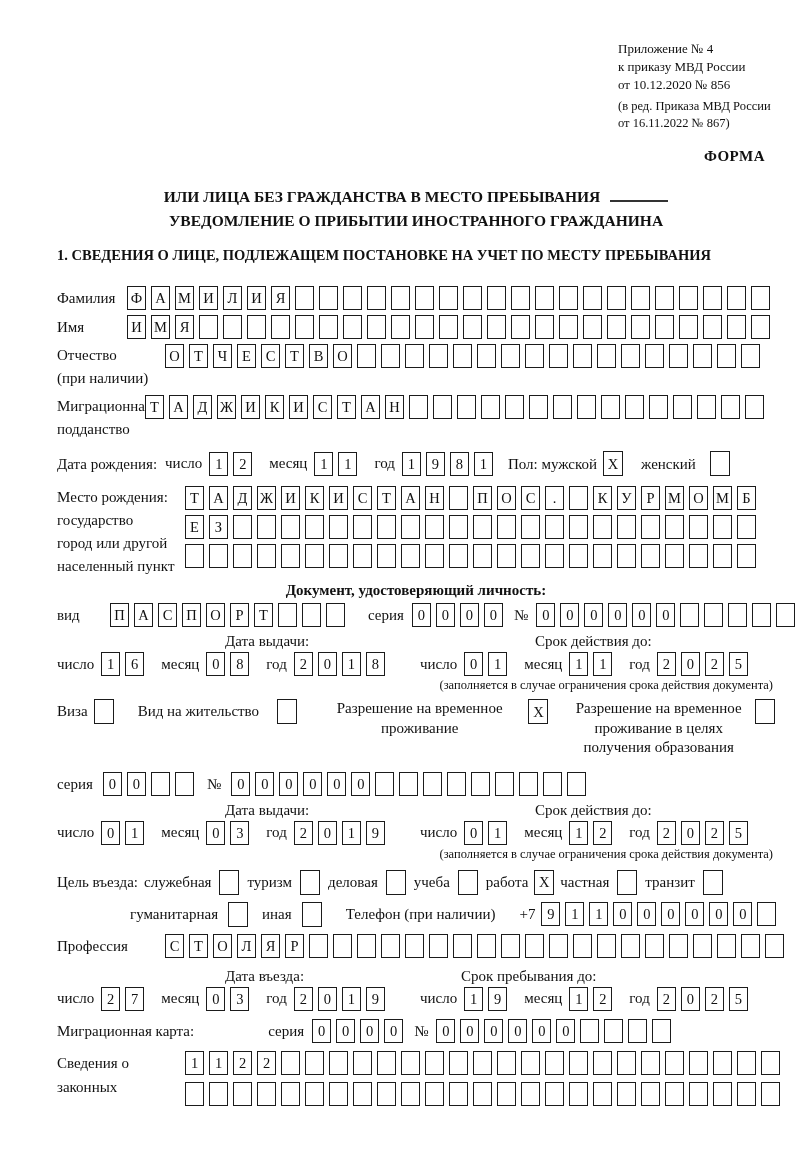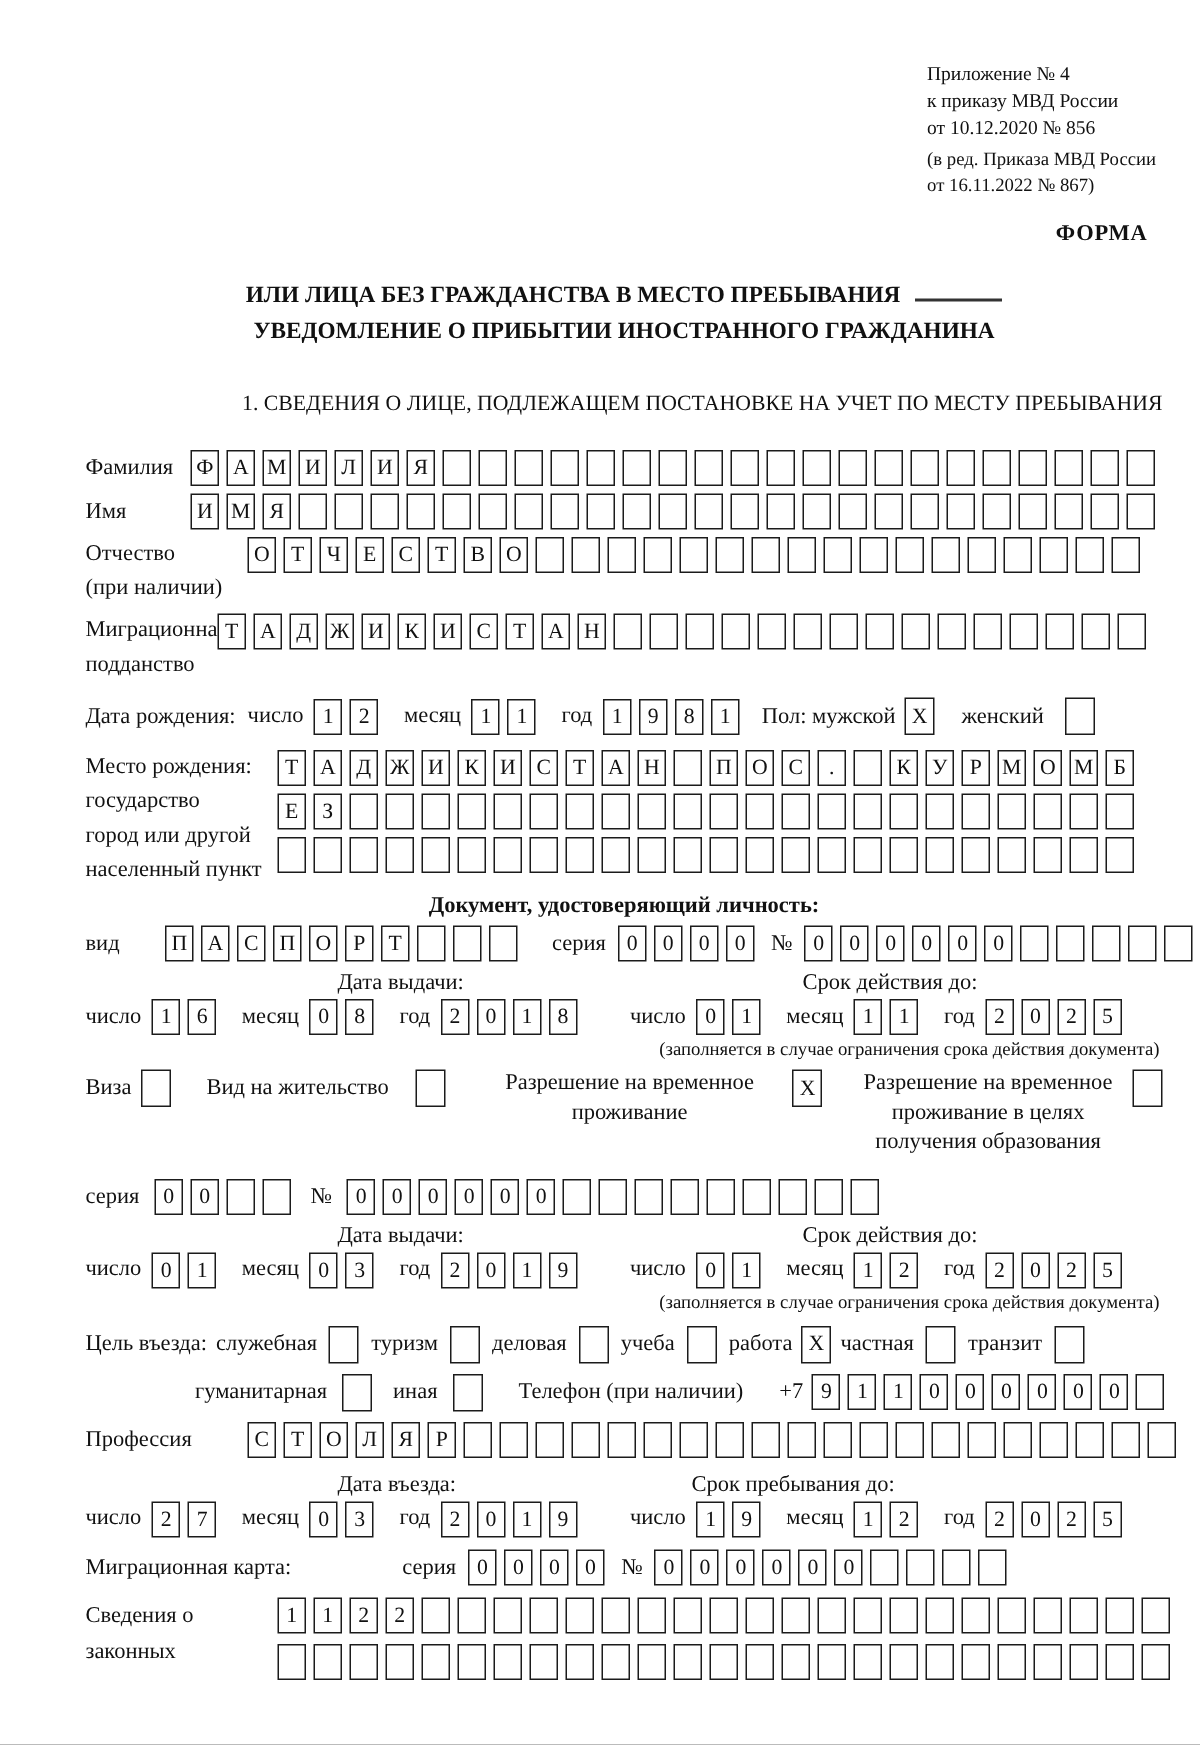--- a/index.html
+++ b/index.html
@@ -13,21 +13,21 @@
     padding:40px 25px 10px 57px;
     overflow:hidden;
   }
   
   .top-note{margin-left:561px;font-size:13px;line-height:1.38;}
   .top-note .small{font-size:12.5px;}
   .forma{margin-top:16px;text-align:right;padding-right:10px;font-weight:bold;font-size:15px;letter-spacing:.5px;}
   
   .title{margin-top:20px;text-align:center;font-weight:bold;font-size:15.5px;line-height:1.55;}
   .title-underline{display:inline-block;width:58px;border-bottom:2.5px solid #333;height:13px;margin-left:10px;}
-  .section-head{margin-top:28px;font-weight:normal;font-size:14.5px;text-align:right;}
+  .section-head{margin-top:14px;font-weight:bold;font-size:14.5px;}
   
   .frow{display:flex;align-items:flex-start;margin-top:5px;}
   .lbl{font-size:15px;line-height:24px;white-space:nowrap;flex:none;}
   .lblblk{display:flex;flex-direction:column;font-size:15px;line-height:23px;flex:none;}
   .cells{display:flex;flex-wrap:nowrap;flex:none;}
   .cell{
     flex:none;display:inline-flex;align-items:center;justify-content:center;
     width:19px;height:24px;margin-right:5px;
     border:1.6px solid #1b1b1b;box-sizing:border-box;
     font-size:14.5px;line-height:1;background:#fff;

